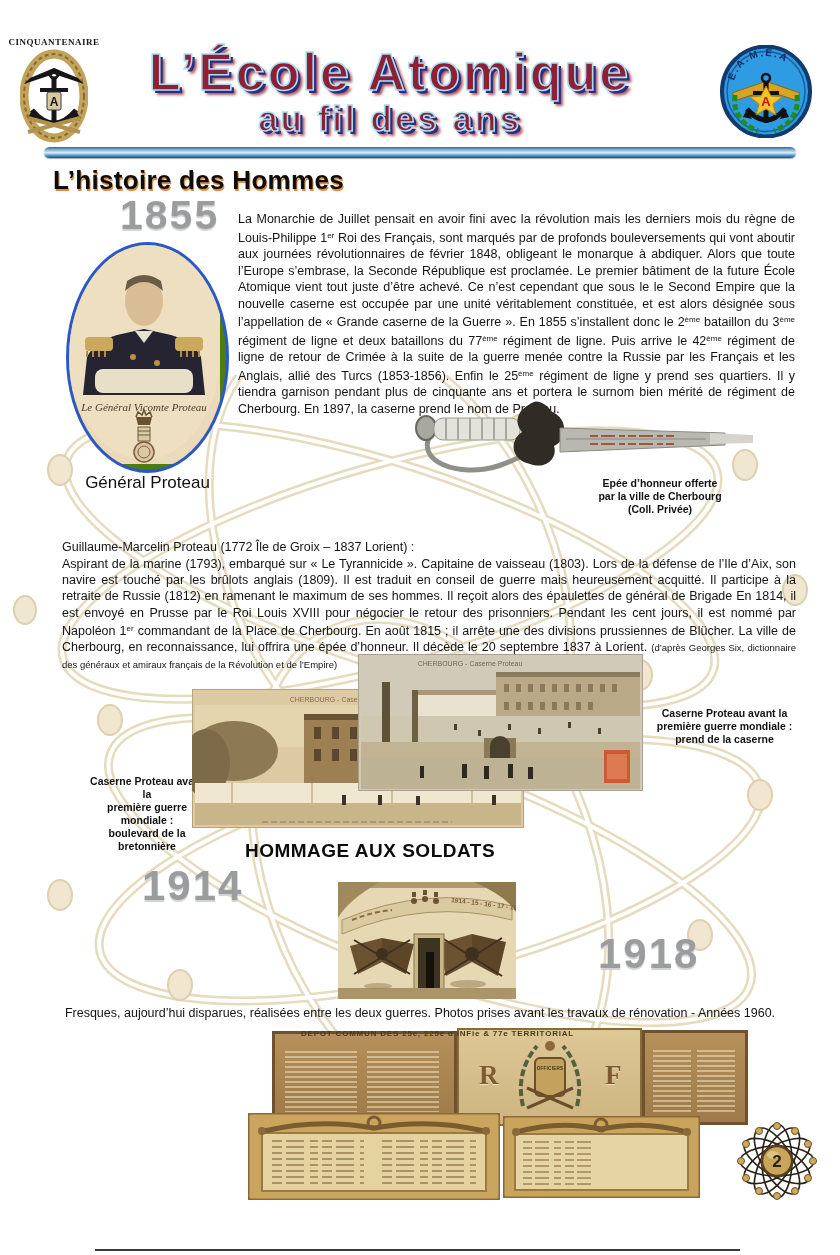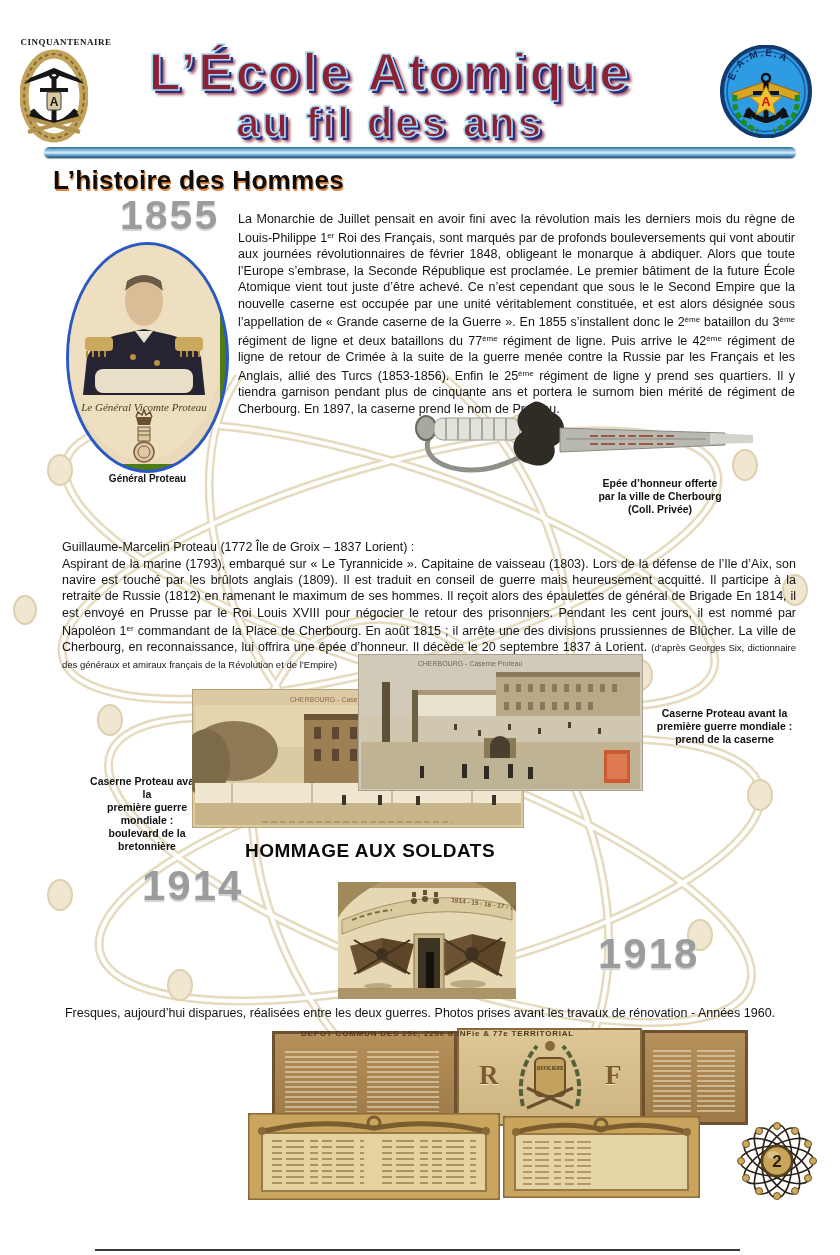--- a/index.html
+++ b/index.html
@@ -6,42 +6,42 @@
   .page{position:relative;width:840px;height:1255px;overflow:hidden;background:#fff;
         font-family:"Liberation Sans",sans-serif;color:#151515;}
   .abs{position:absolute;}
   
   .badge-label{font-family:"Liberation Serif",serif;font-weight:bold;font-size:9px;
                letter-spacing:.5px;text-align:center;color:#171717;}
   .main-title{width:550px;left:115px;text-align:center;font-weight:bold;color:#8c2136;
               -webkit-text-stroke:1.6px #aadcf2;letter-spacing:3px;
               text-shadow:3px 3px 0 #2b2e7e,5px 5px 3px rgba(140,30,45,.75);}
   .title-1{top:42px;font-size:52px;}
-  .title-2{top:99px;font-size:42px;}
+  .title-2{top:99px;font-size:35px;}
   .divider{left:44px;top:147px;width:752px;height:11px;border-radius:6px;
            background:linear-gradient(180deg,#2b6a99 0%,#74abd1 22%,#d8edf8 52%,#4a8fc0 80%,#214f78 100%);
            box-shadow:0 1px 1px rgba(0,0,0,.35);}
   
   .h-red{font-weight:bold;font-size:26px;color:#0d0d0d;letter-spacing:.3px;
          text-shadow:1px 2px 0 rgba(222,116,30,.85);}
   .year{font-weight:bold;color:#9a9c9e;letter-spacing:2px;
         text-shadow:0 2px 1px #cfd1d3;}
   .y1855{left:120px;top:192px;font-size:41px;}
   .y1914{left:142px;top:862px;font-size:42px;}
   .y1918{left:598px;top:930px;font-size:42px;}
   
   .para{font-size:12.5px;line-height:16.55px;text-align:justify;color:#141414;}
   .sup{font-size:8px;vertical-align:4px;}
   .small-cite{font-size:9.5px;}
   .subheading{font-size:17.5px;color:#101010;letter-spacing:.3px;}
   .bio-intro{font-size:12.5px;}
   
   .cap{font-weight:bold;font-size:10.5px;line-height:13px;text-align:center;color:#111;}
   .cap span{display:block;}
-  .portrait-cap{font-weight:bold;font-size:10px;text-align:center;color:#111;}
+  .portrait-cap{font-weight:normal;font-size:17px;text-align:center;color:#111;}
   
   .portrait{left:66px;top:242px;width:157px;height:225px;border:3px solid #2b58c8;
             border-radius:50%;overflow:hidden;background:#4d7c0f;}
   
   .hommage-h{left:220px;top:840px;width:300px;text-align:center;font-weight:bold;
              font-size:19px;letter-spacing:.5px;color:#0c0c0c;}
   .fresco-cap{left:40px;top:1006px;width:760px;text-align:center;font-size:12.5px;color:#131313;}
   
   .plaque-banner{left:255px;top:1029px;width:365px;text-align:center;font-weight:bold;
                  font-size:8px;letter-spacing:.8px;color:#4a3822;z-index:3;}
@@ -92,21 +92,21 @@
         <ellipse cx="640" cy="300" rx="12" ry="15"></ellipse>
       <ellipse cx="300" cy="420" rx="11" ry="14"></ellipse>
         <ellipse cx="760" cy="420" rx="12" ry="15"></ellipse>
       <ellipse cx="60" cy="520" rx="12" ry="15"></ellipse>
         <ellipse cx="430" cy="560" rx="11" ry="14"></ellipse>
       <ellipse cx="700" cy="560" rx="12" ry="15"></ellipse>
         <ellipse cx="180" cy="610" rx="12" ry="15"></ellipse>
     </g>
   </svg>
 
-  <div class="abs badge-label" style="left:20px;top:37px;width:92px;z-index:2">CINQUANTENAIRE</div>
+  <div class="abs badge-label" style="left:8px;top:37px;width:92px;z-index:2">CINQUANTENAIRE</div>
   <svg class="abs" style="left:20px;top:48px;z-index:2" width="68" height="96" viewBox="0 0 68 96">
     <ellipse cx="34" cy="48" rx="30" ry="42" fill="none" stroke="#c2a35c" stroke-width="9"></ellipse>
     <ellipse cx="34" cy="48" rx="30" ry="42" fill="none" stroke="#8a6a30" stroke-width="2" stroke-dasharray="4 3"></ellipse>
     <path d="M4,36 L34,26 L64,36 L58,30 L34,20 L10,30 Z" fill="#161616"></path>
     <circle cx="34" cy="26" r="4" fill="none" stroke="#161616" stroke-width="3"></circle>
     <line x1="34" y1="30" x2="34" y2="76" stroke="#161616" stroke-width="5"></line>
     <line x1="20" y1="42" x2="48" y2="42" stroke="#161616" stroke-width="4"></line>
     <path d="M12,62 Q34,88 56,62" fill="none" stroke="#161616" stroke-width="5"></path>
     <path d="M12,62 l-4,8 l9,1 Z M56,62 l4,8 l-9,1 Z" fill="#161616"></path>
     <rect x="27" y="44" width="14" height="18" rx="2" fill="#d9c9a0" stroke="#3a3a3a"></rect>

